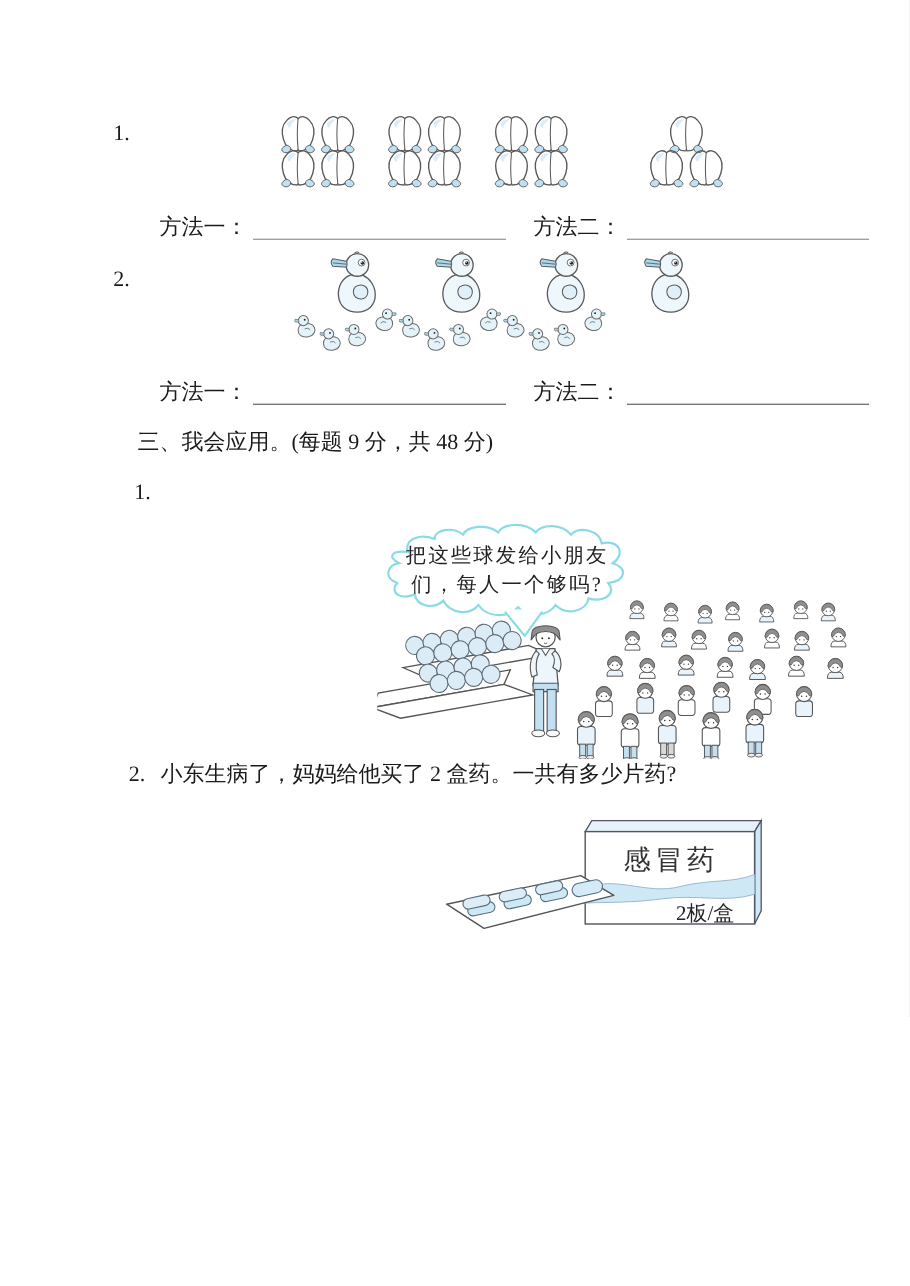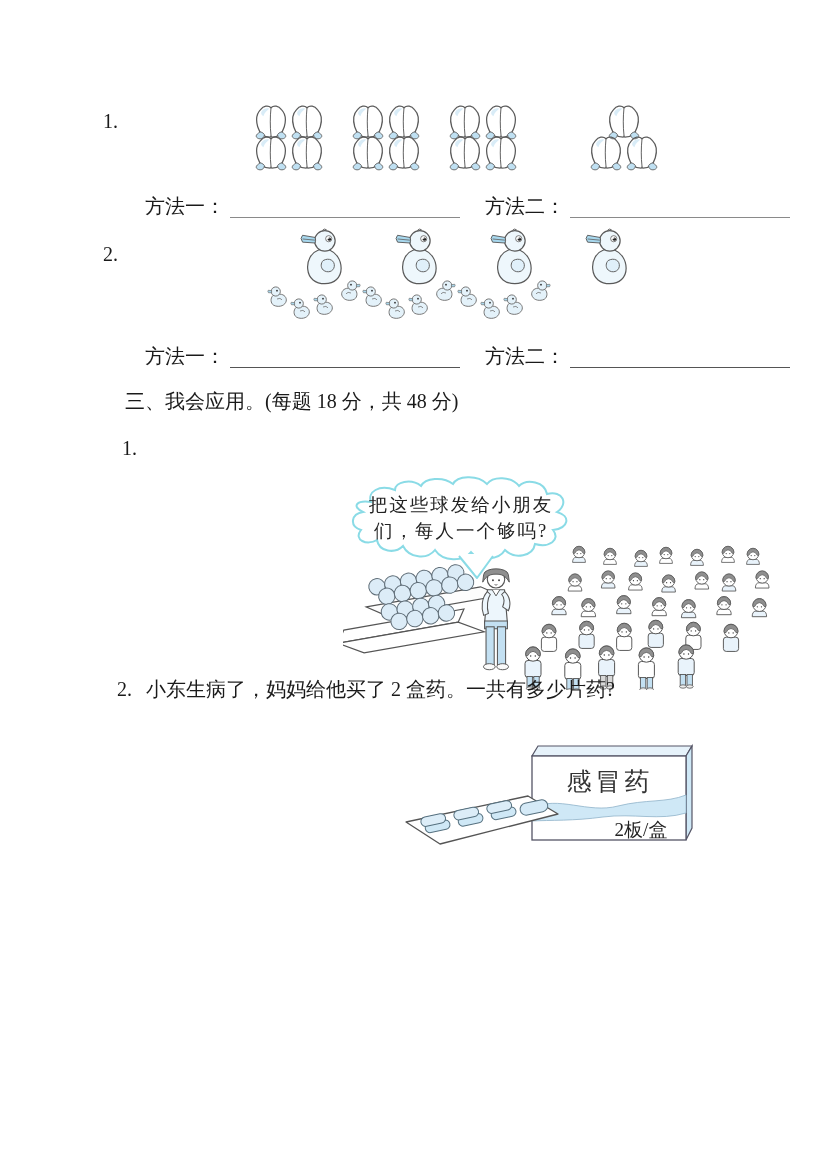--- a/index.html
+++ b/index.html
@@ -20,21 +20,21 @@
   .method-row.dark .mline{border-bottom-color:#555}
   
   .duck-row{position:absolute;left:278px;top:228px;display:flex}
   .duck-cluster{position:relative;width:95px;height:108px}
   .big-duck{position:absolute;left:16px;top:0;width:60px;height:60px}
   .duckling-row{position:absolute;left:-10px;top:48px;display:flex}
   .duckling{width:25px;height:25px;margin:0 -1px}
   
   .sec-head{position:absolute;left:125px;top:388px;font-size:20px}
   .scene{position:absolute;left:343px;top:476px;width:436px;height:214px}
-  .app2line{position:absolute;left:117px;top:676px;font-size:20px;white-space:nowrap}
+  .app2line{position:absolute;left:117px;top:690px;font-size:20px;white-space:nowrap}
   .app2line .qtext{margin-left:14px}
   .medicine{position:absolute;left:398px;top:740px;width:302px;height:132px}
   svg text{font-family:"Liberation Serif", serif}
   .defs{position:absolute;width:0;height:0}
 </style>
 </head>
 <body>
 
 <div class="page">
 
@@ -212,21 +212,21 @@
         </svg>
       </div>
     </div>
   <div class="method-row dark" style="top:343px">
     <span class="mlabel" style="left:145px">方法一：</span>
     <span class="mline" style="left:230px;width:230px"></span>
     <span class="mlabel" style="left:485px">方法二：</span>
     <span class="mline" style="left:570px;width:220px"></span>
   </div>
 
-  <div class="sec-head">三、我会应用。(每题 18 分，共 48 分)</div>
+  <div class="sec-head">三、我会应用。(每题 9 分，共 48 分)</div>
 
   <div class="qnum" style="left:122px;top:437px">1.</div>
 
   <svg class="scene" viewBox="0 0 436 214">
     <g id="traysG">
         <g transform="translate(26,100) rotate(-10)">
           <path d="M-8 30 L108 30 L126 42 L10 42 Z" fill="#fdfdfd" stroke="#555" stroke-width="1.2"></path>
           <circle cx="6" cy="12" r="8.2" fill="#dcecf7" stroke="#5f6d77" stroke-width="1"></circle>
           <circle cx="22" cy="12" r="8.2" fill="#dcecf7" stroke="#5f6d77" stroke-width="1"></circle>
           <circle cx="38" cy="12" r="8.2" fill="#dcecf7" stroke="#5f6d77" stroke-width="1"></circle>

